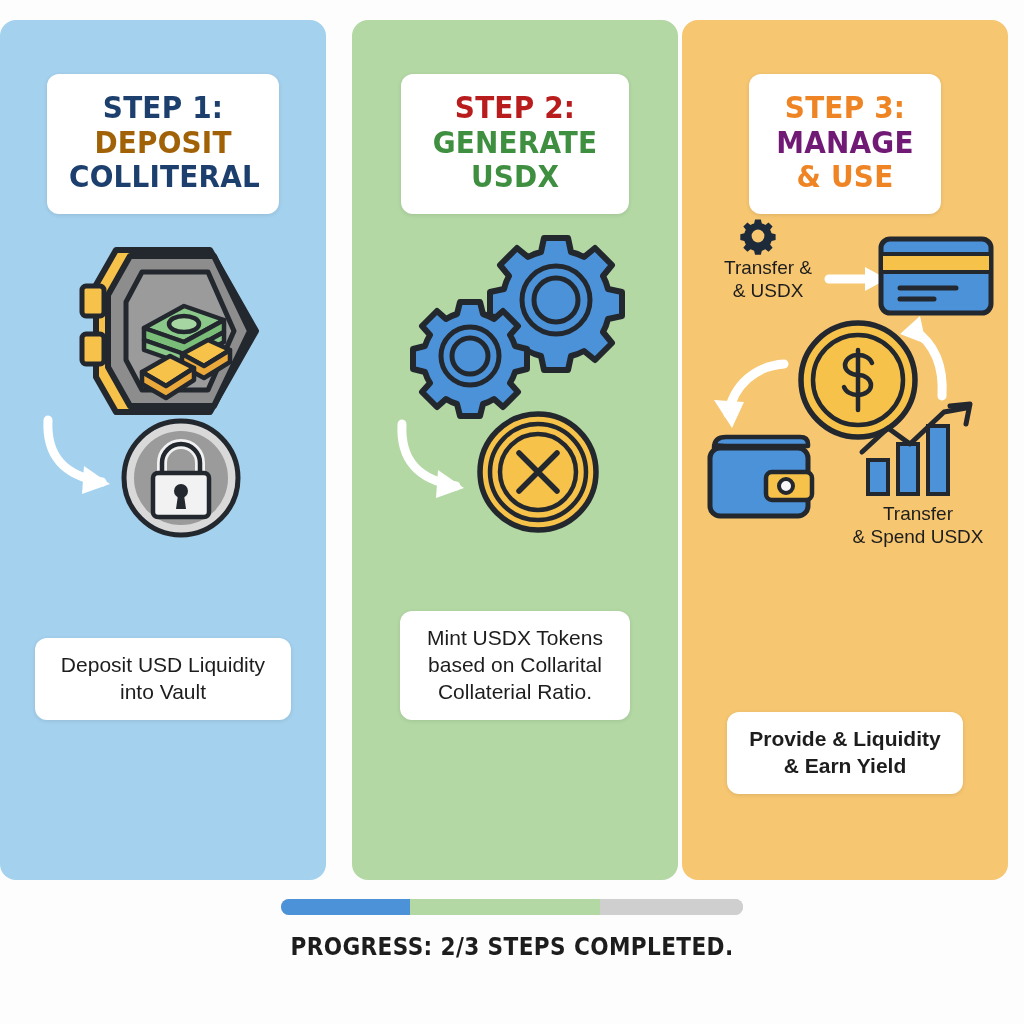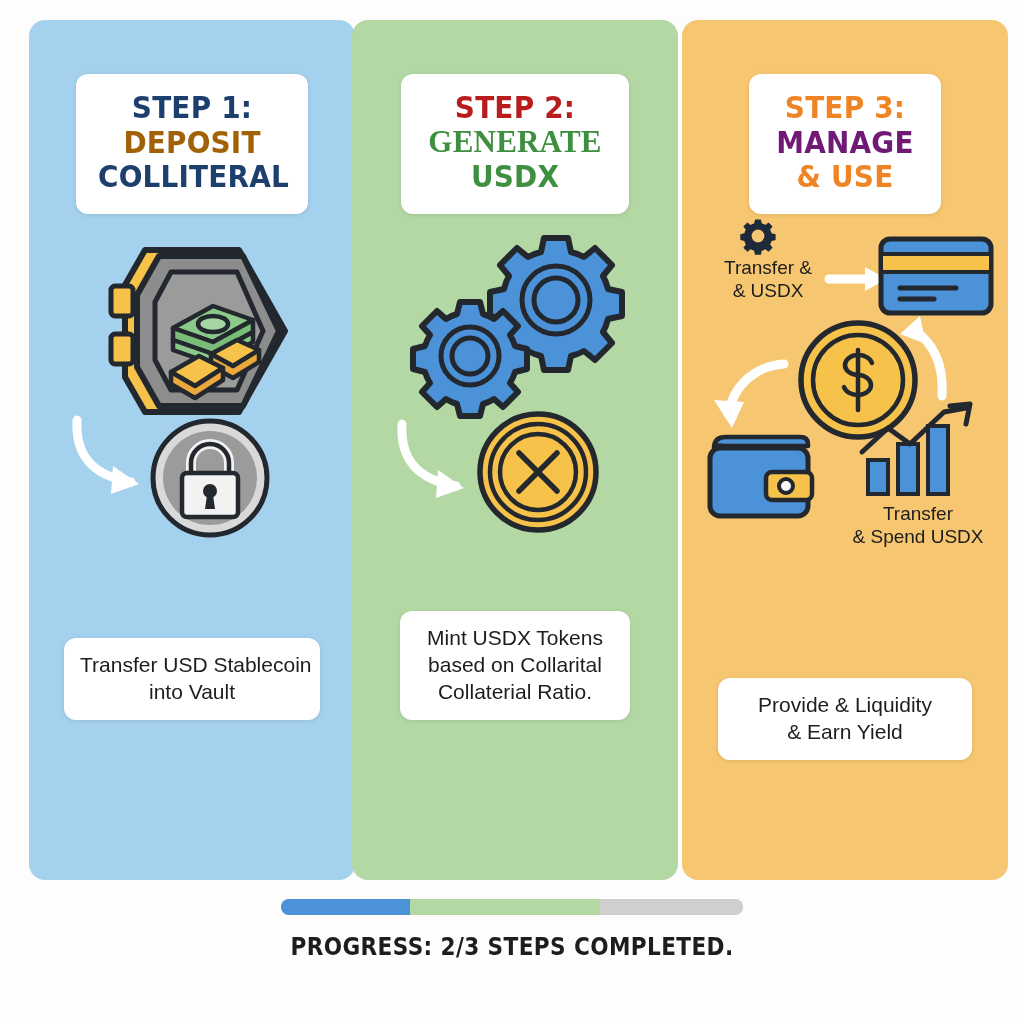--- a/index.html
+++ b/index.html
@@ -20,21 +20,21 @@
   .panel {
     position: absolute;
     top: 20px;
     width: 326px;
     height: 860px;
     border-radius: 16px;
     display: flex;
     flex-direction: column;
     align-items: center;
   }
-  .panel.p1 { left: 29px;  background: #a4d1ee; }
+  .panel.p1 { left: 0;  background: #a4d1ee; }
   .panel.p2 { left: 352px; background: #b3d8a4; }
   .panel.p3 { left: 682px; background: #f6c671; }
 
   
   .title-card {
     margin-top: 54px;
     background: #ffffff;
     border-radius: 12px;
     box-shadow: 0 1px 4px rgba(0,0,0,.10);
     padding: 16px 22px 20px 22px;
@@ -76,21 +76,21 @@
   }
   .caption-card .cline {
     display: block;
     font-size: 21px;
     line-height: 1.28;
     color: #1d1d1d;
     white-space: nowrap;
   }
   .p1 .caption-card { width: 256px; }
   .p2 .caption-card { width: 230px; }
-  .p3 .caption-card { width: 254px; margin-bottom: 120px; }
+  .p3 .caption-card { width: 236px; margin-bottom: 86px; font-weight: bold; }
 
   
   .mini-label {
     position: absolute;
     font-size: 19px;
     line-height: 1.22;
     color: #1d1d1d;
     text-align: center;
     white-space: nowrap;
   }
@@ -180,30 +180,30 @@
         <path d="M42 58 V46 a19 19 0 0 1 38 0 V58" fill="none" stroke="#f2f2f2" stroke-width="10"></path>
         <path d="M42 58 V46 a19 19 0 0 1 38 0 V58" fill="none" stroke="#23272e" stroke-width="4.5"></path>
         <rect x="33" y="56" width="56" height="44" rx="5" fill="#f2f2f2" stroke="#23272e" stroke-width="4.5"></rect>
         <circle cx="61" cy="74" r="7" fill="#23272e"></circle>
         <path d="M58 78 L64 78 L66 92 L56 92 Z" fill="#23272e"></path>
       </svg>
 
     </div>
 
     <div class="caption-card">
-      <span class="cline">Transfer USD Stablecoin</span>
+      <span class="cline">Deposit USD Liquidity</span>
       <span class="cline">into Vault</span>
     </div>
   </div>
 
   <div class="panel p2" style="background: rgb(179, 216, 164);">
 
     <div class="title-card">
       <span class="tline" style="color: #b91c1c;">STEP 2:</span>
-      <span class="tline" style="color: rgb(63, 143, 65); font-family: Liberation Serif, serif;">GENERATE</span>
+      <span class="tline" style="color: rgb(63, 143, 65);">GENERATE</span>
       <span class="tline" style="color: rgb(63, 143, 65);">USDX</span>
     </div>
 
     <div class="art">
 
       <svg class="abs" style="left:46px; top:24px;" width="240" height="176" viewBox="0 0 240 176">
 
         <g transform="translate(158,62)">
           <g stroke="#23272e" stroke-width="6" stroke-linejoin="round" fill="#4b92d8">
             <path d="M-12,-62 h24 l3,14 a50,50 0 0 1 13,5 l11,-9 l17,17 l-9,11 a50,50 0 0 1 5,13 l14,3 v24 l-14,3 a50,50 0 0 1 -5,13 l9,11 l-17,17 l-11,-9 a50,50 0 0 1 -13,5 l-3,14 h-24 l-3,-14 a50,50 0 0 1 -13,-5 l-11,9 l-17,-17 l9,-11 a50,50 0 0 1 -5,-13 l-14,-3 v-24 l14,-3 a50,50 0 0 1 5,-13 l-9,-11 l17,-17 l11,9 a50,50 0 0 1 13,-5 Z"></path>

